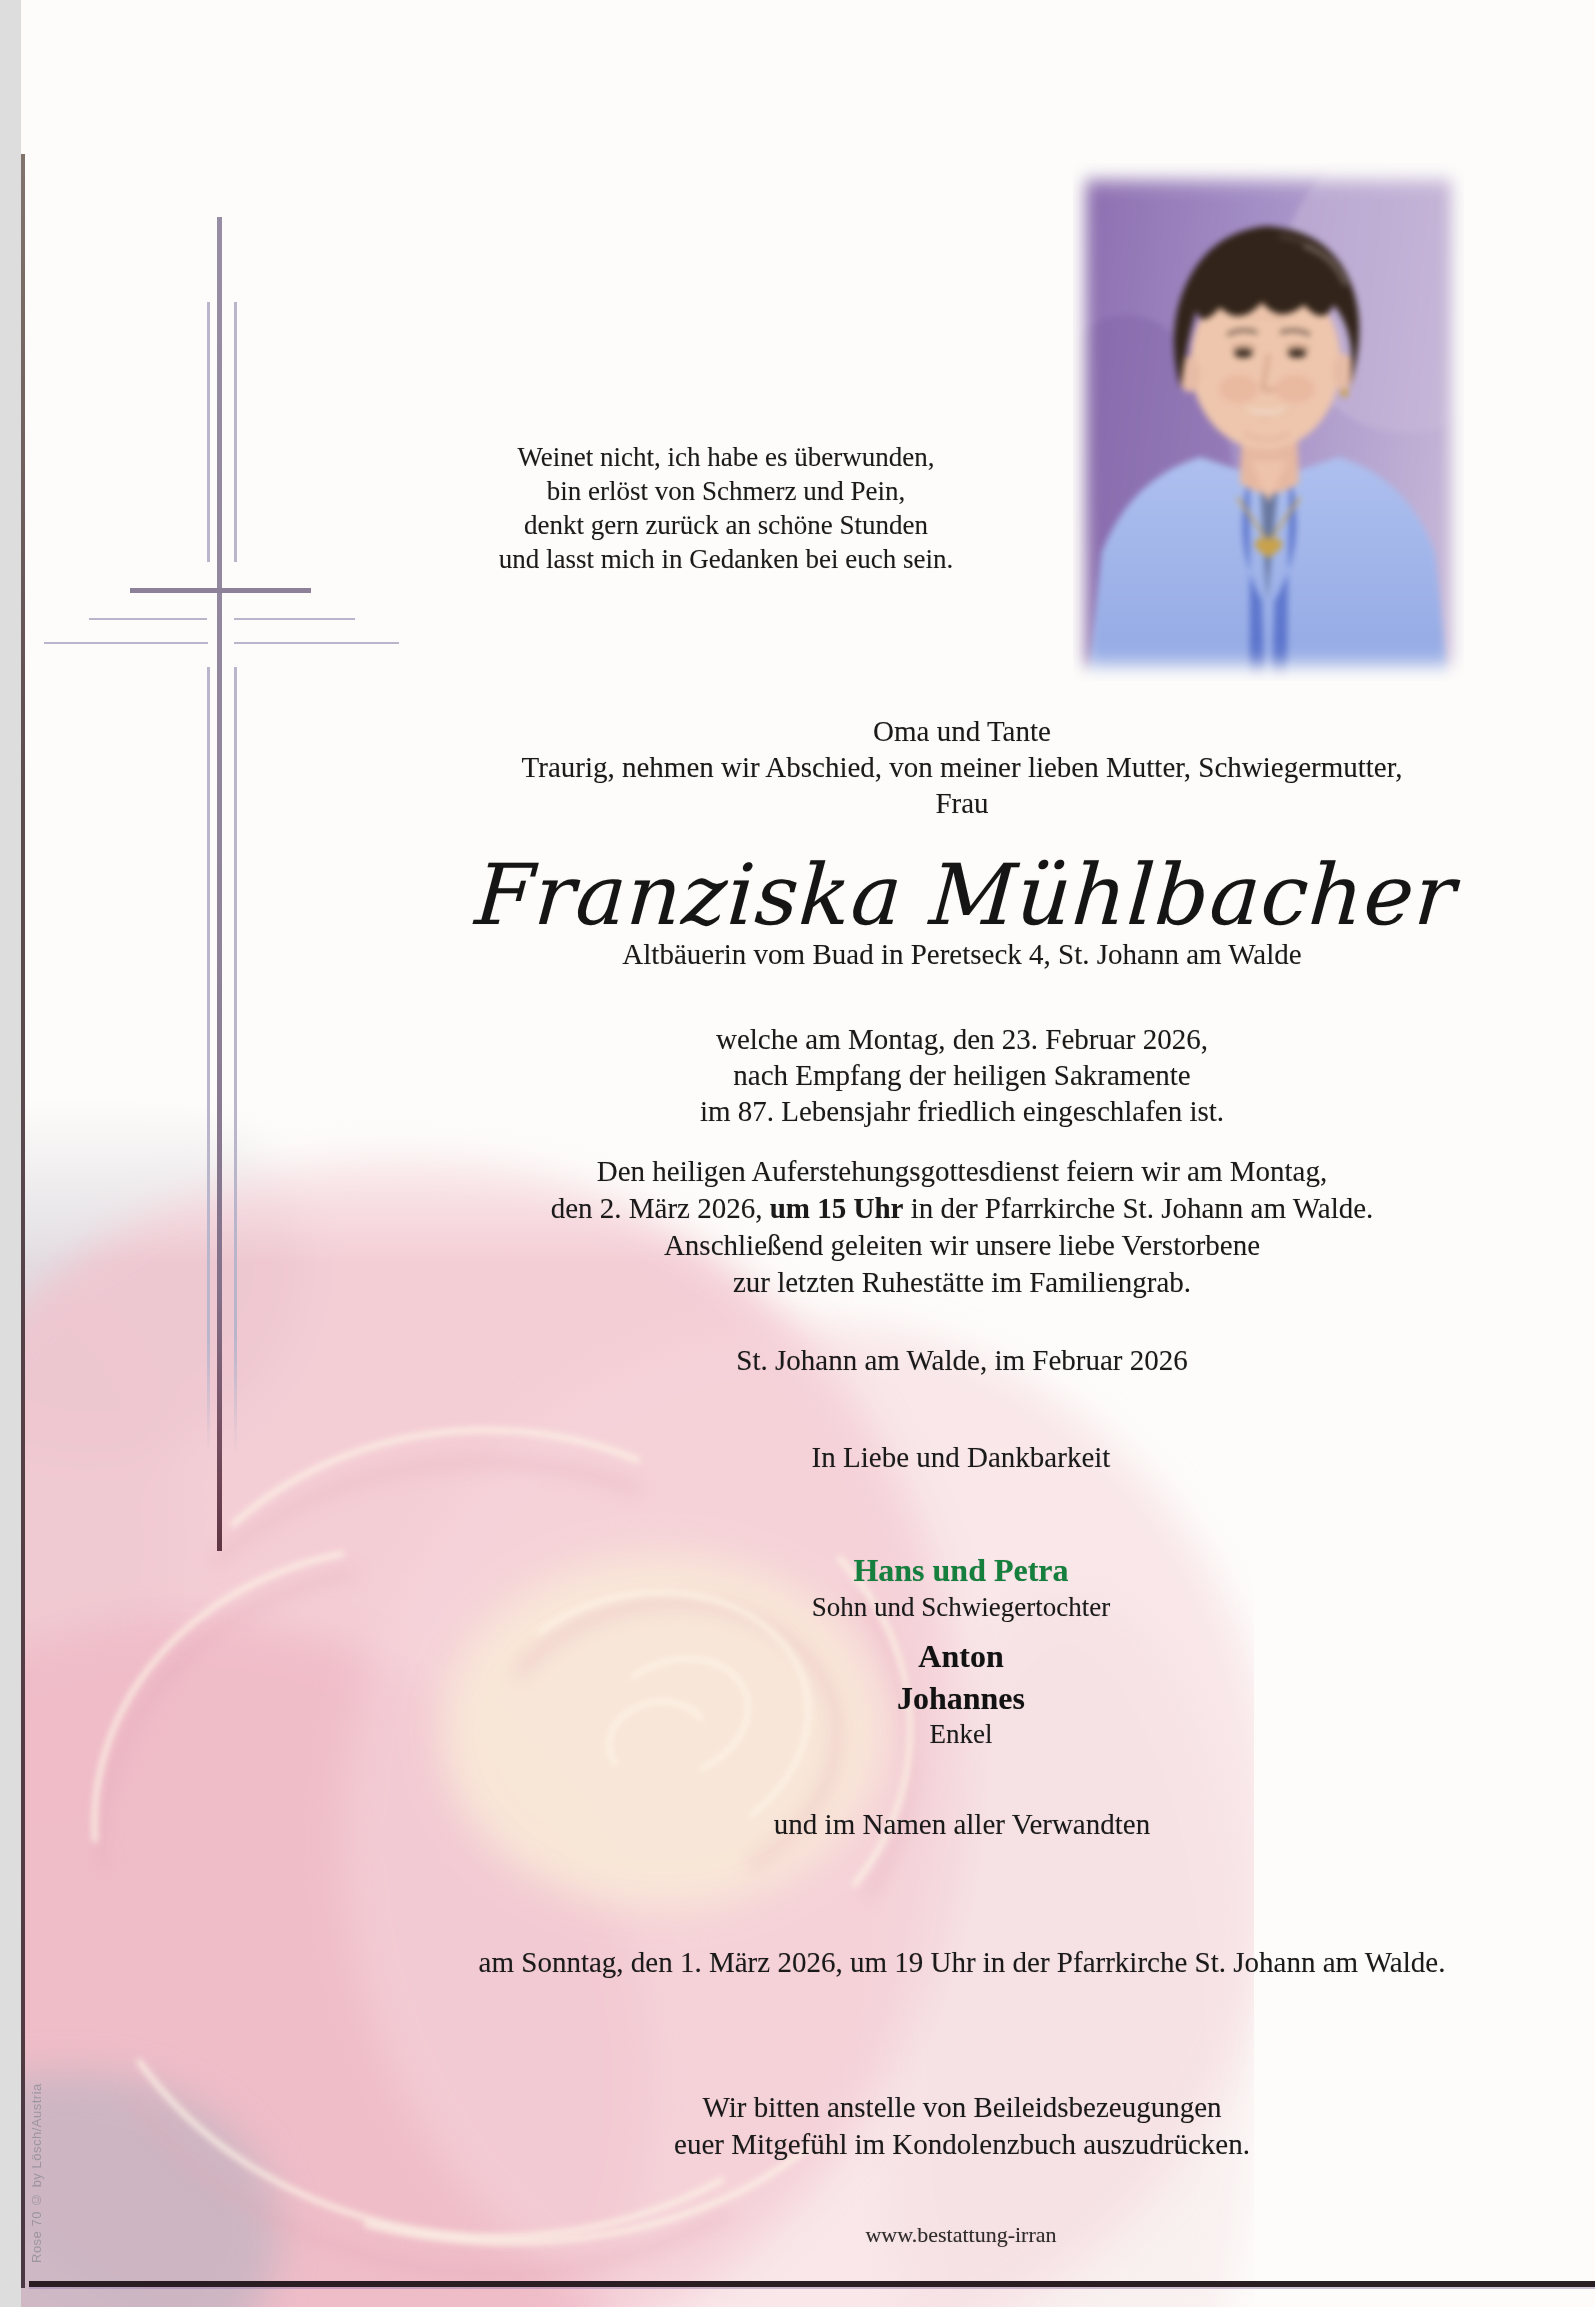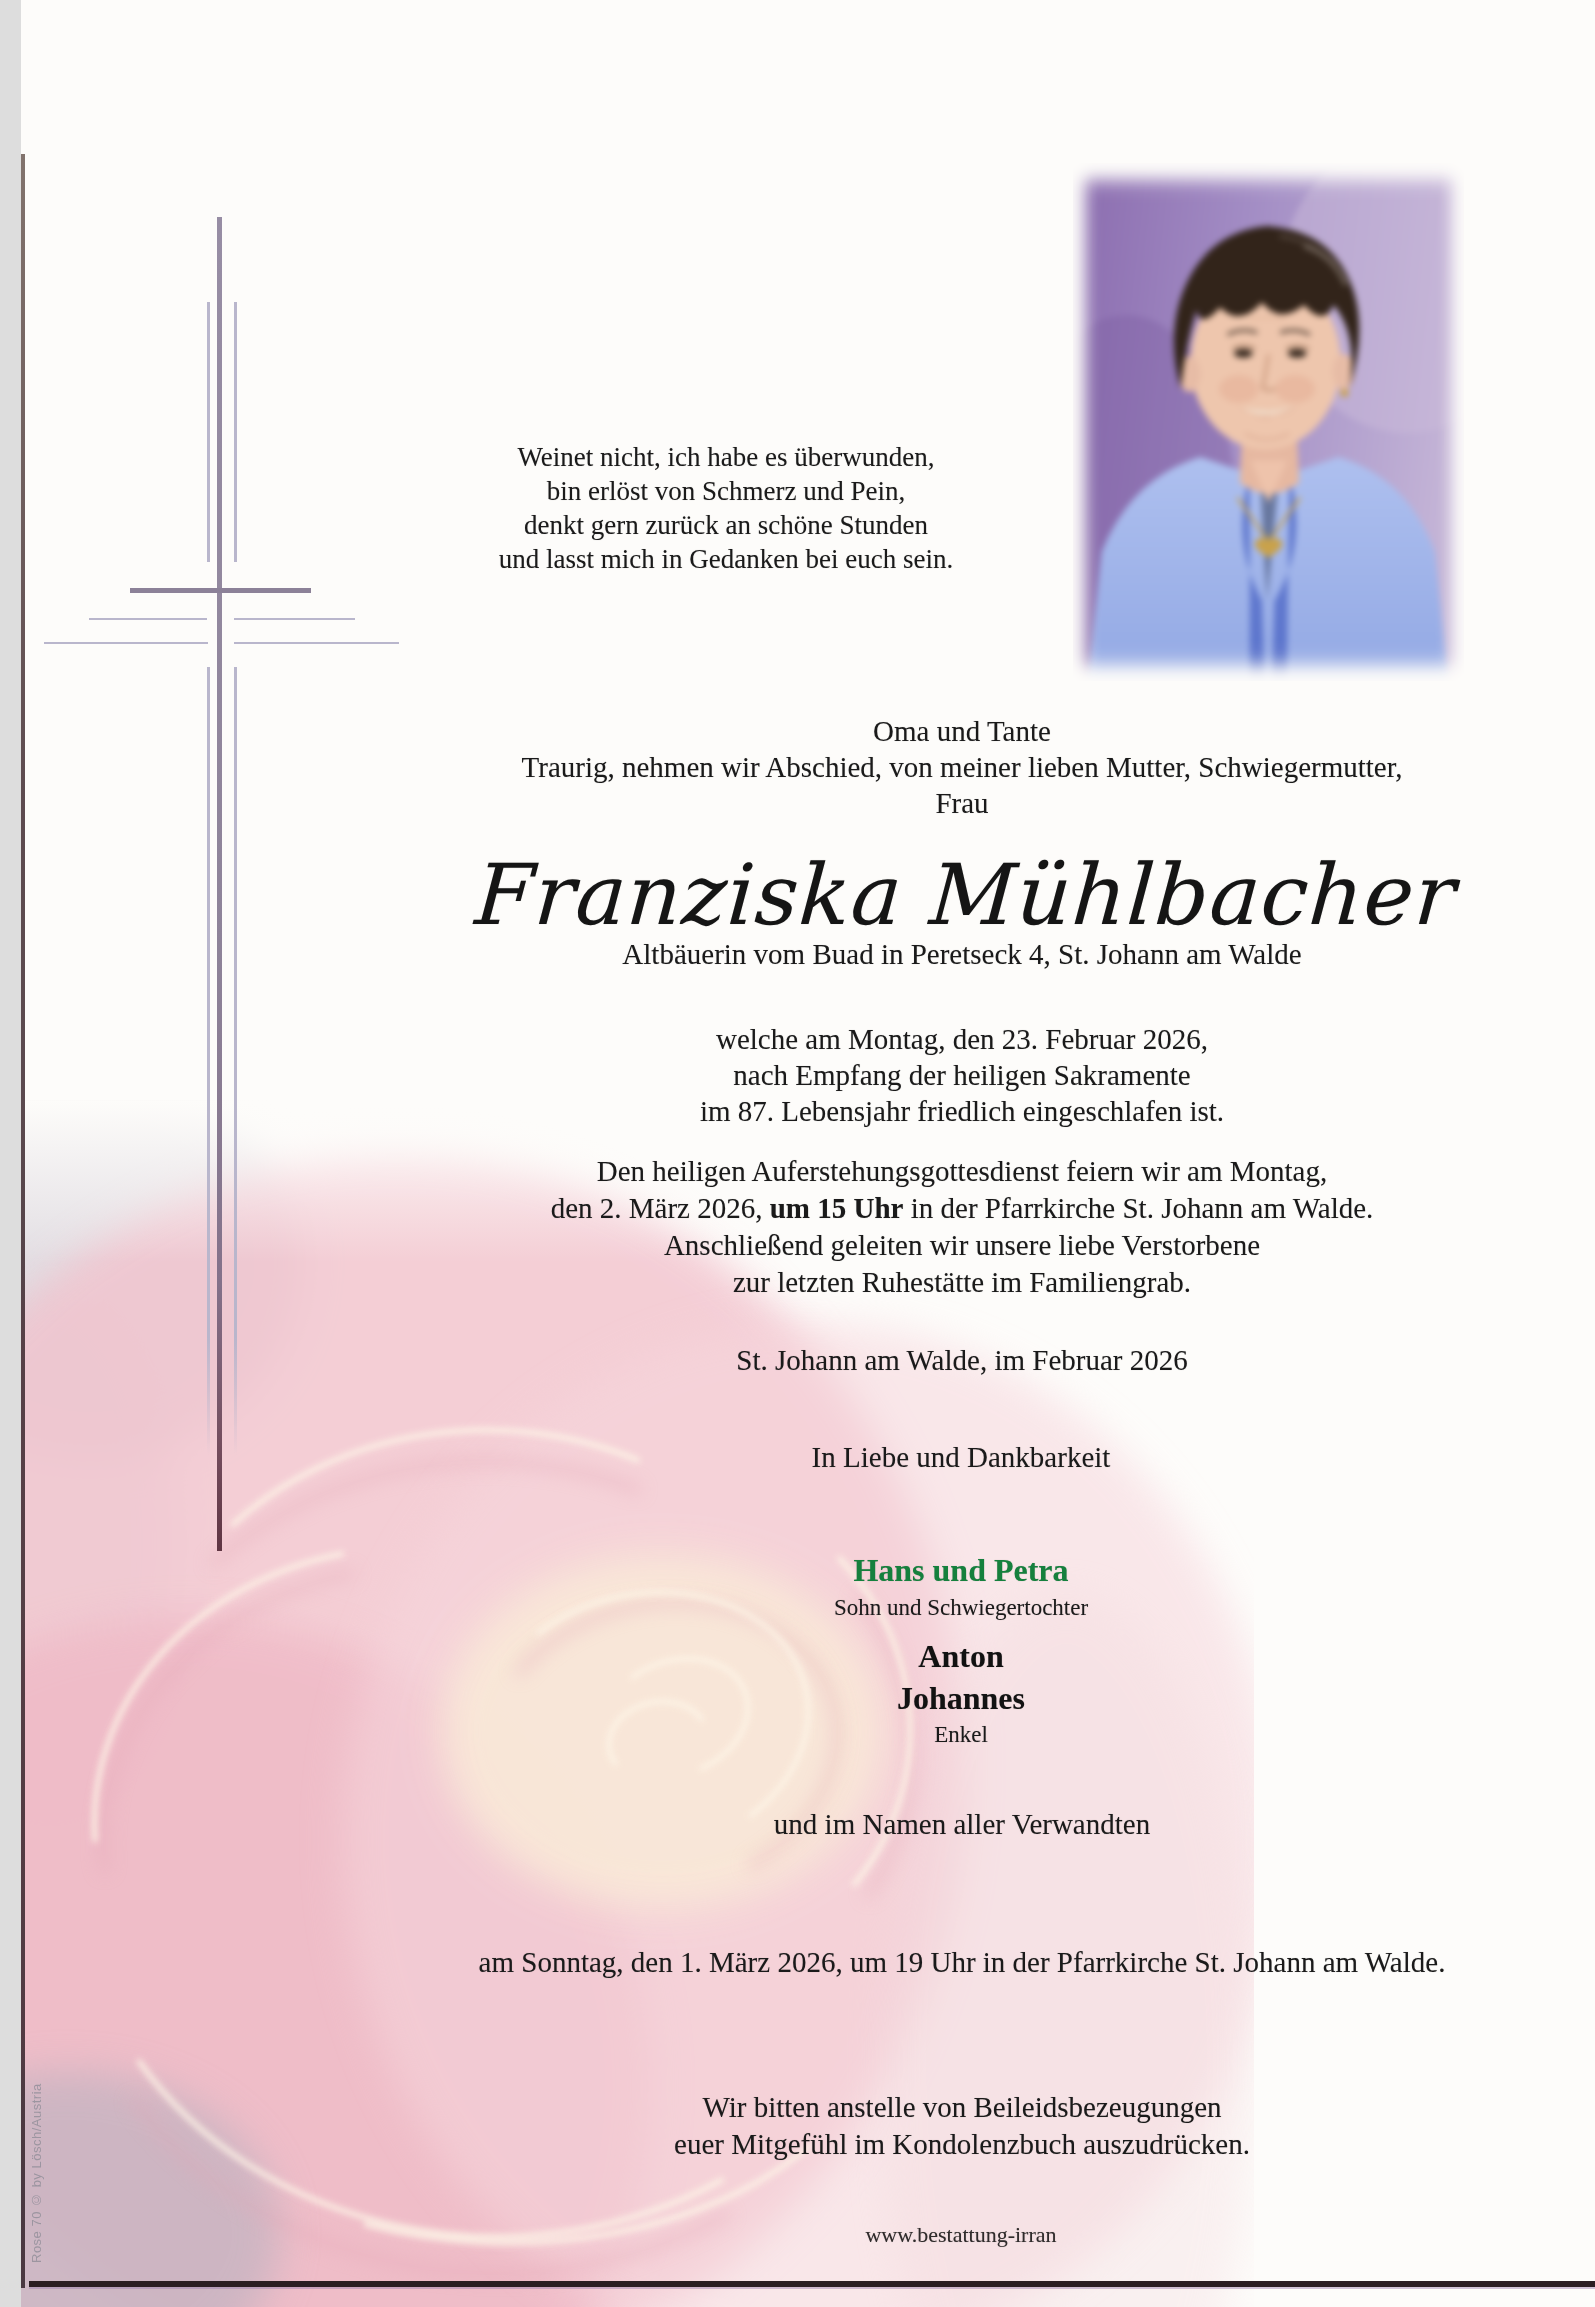--- a/index.html
+++ b/index.html
@@ -16,21 +16,21 @@
   .poem{font-size:27px;line-height:34px;}
   .body-text{font-size:29px;line-height:36px;}
   .service{font-size:29px;line-height:37px;}
   .deceased-name{
     font-family:"DejaVu Serif",serif;font-style:italic;font-size:84px;line-height:113px;
     letter-spacing:1px;color:#151515;
   }
   .subtitle{font-size:29px;line-height:29px;}
   .mourner-name{font-size:32px;line-height:43px;font-weight:bold;color:#15803d;}
   .mourner-name2{font-size:32px;line-height:42px;font-weight:bold;color:#121212;}
-  .mourner-role{font-size:23px;line-height:31px;}
+  .mourner-role{font-size:27px;line-height:31px;}
   .website{font-size:22px;line-height:23px;color:#2f2b2b;}
   .credit{
     position:absolute;left:8px;top:2056px;height:207px;
     writing-mode:vertical-rl;transform:rotate(180deg);
     font-family:"Liberation Sans",sans-serif;font-size:13px;letter-spacing:0.5px;color:#97929d;
     opacity:.9;
   }
   
   .cross-line{position:absolute;}
   .stem{left:196px;top:217px;width:5.4px;height:1334px;

